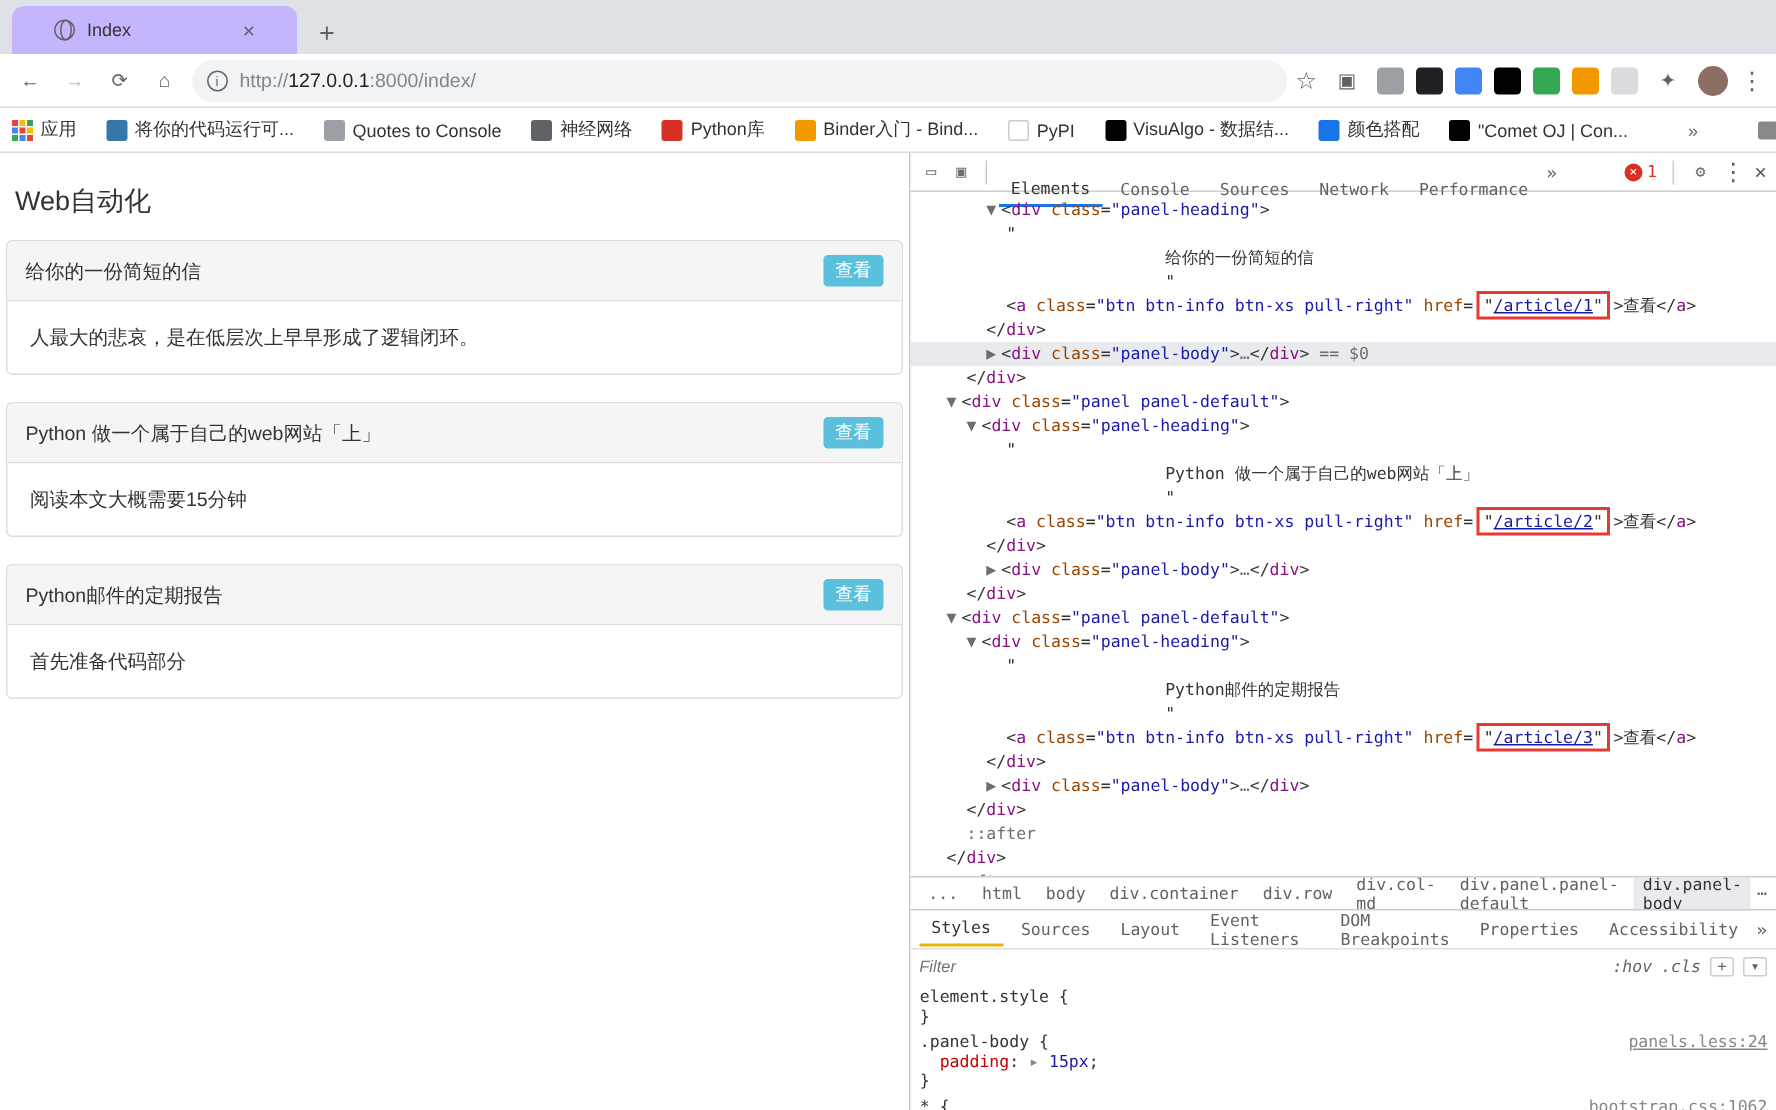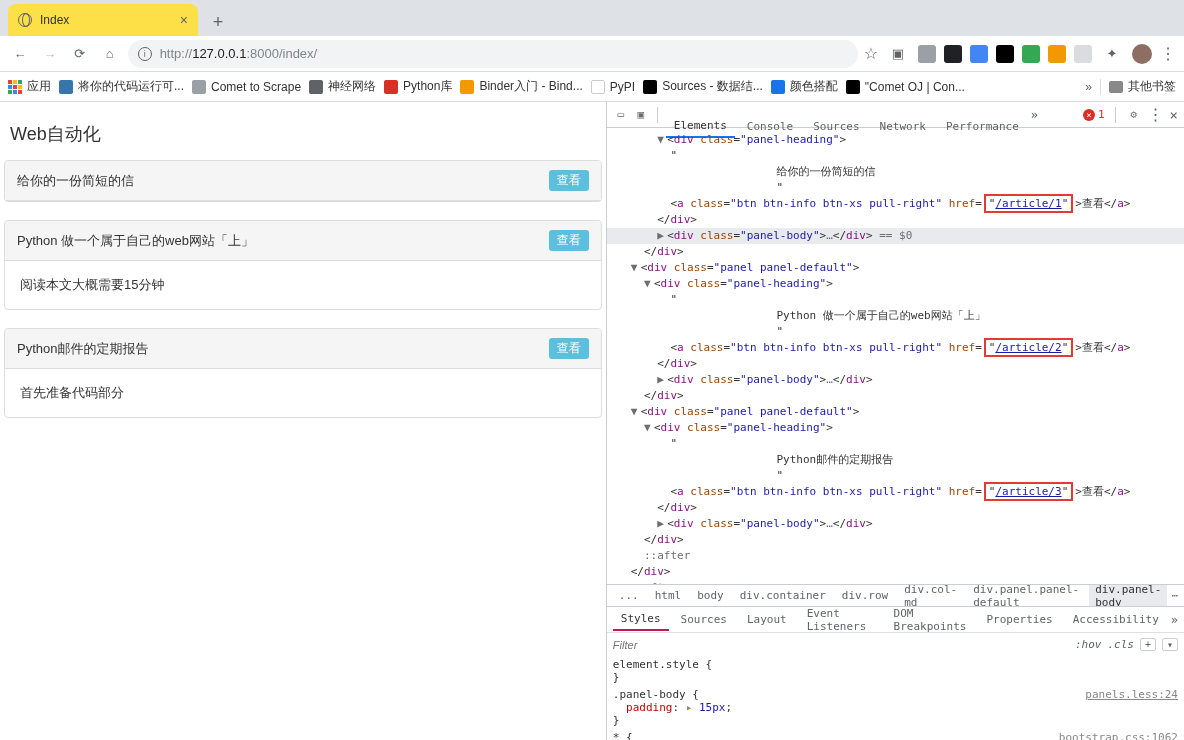--- a/index.html
+++ b/index.html
@@ -1,40 +1,40 @@
 <!DOCTYPE html>
 <html><head>
 <meta charset="utf-8">
 <style>
 * { box-sizing: border-box; margin: 0; padding: 0; }
 body { font-family: -apple-system, BlinkMacSystemFont, "Segoe UI", Arial, sans-serif; font-size: 13px; background: #fff; width: 1184px; height: 740px; overflow: hidden; }
 
 
 .browser-chrome { background: #dee1e6; }
 .tab-strip { display: flex; align-items: flex-end; height: 36px; padding-left: 8px; }
-.tab { background: #fde047; border-radius: 8px 8px 0 0; height: 32px; display: flex; align-items: center; padding: 0 10px; min-width: 190px; gap: 8px; font-size: 12px; color: #333; }
+.tab { background: #c4b5fd; border-radius: 8px 8px 0 0; height: 32px; display: flex; align-items: center; padding: 0 28px; min-width: 190px; gap: 8px; font-size: 12px; color: #333; }
 .tab .globe { width: 14px; height: 14px; border: 1px solid #5f6368; border-radius: 50%; position: relative; }
 .tab .globe:before { content:""; position:absolute; left:50%; top:-1px; bottom:-1px; width:6px; margin-left:-3px; border:1px solid #5f6368; border-radius:50%; }
 .tab .close-x { margin-left:auto; color:#5f6368; font-size:14px; }
 .new-tab { width:28px; height:28px; display:flex; align-items:center; justify-content:center; color:#5f6368; font-size:18px; margin-left:6px; }
 .toolbar { background:#fff; height:36px; display:flex; align-items:center; padding:0 8px; gap:6px; border-bottom:1px solid #dadce0; }
 .nav-ico { width:24px; height:24px; display:flex; align-items:center; justify-content:center; color:#5f6368; }
 .nav-ico.disabled { color:#bdbdbd; }
 .url-bar { flex:0 0 730px; height:28px; background:#f1f3f4; border-radius:14px; display:flex; align-items:center; padding:0 10px; gap:8px; color:#5f6368; font-size:13px; }
 .url-bar .secure { width:14px; height:14px; border:1px solid #5f6368; border-radius:50%; display:flex; align-items:center; justify-content:center; font-size:9px; }
 .url-text { color:#202124; }
 .url-text .gray { color:#80868b; }
 .right-icons { margin-left:auto; display:flex; align-items:center; gap:8px; }
 .sq { width:18px; height:18px; border-radius:3px; }
 .star { color:#5f6368; font-size:16px; }
 .avatar { width:20px; height:20px; border-radius:50%; background:#8d6e63; }
 .kebab { color:#5f6368; font-size:16px; }
 
 
-.bookmarks { background:#fff; height:30px; display:flex; align-items:center; padding:0 8px; gap:8px; border-bottom:1px solid #dadce0; font-size:12px; color:#333; }
+.bookmarks { background:#fff; height:30px; display:flex; align-items:center; padding:0 8px; gap:20px; border-bottom:1px solid #dadce0; font-size:12px; color:#333; }
 .bk { display:flex; align-items:center; gap:5px; white-space:nowrap; }
 .bk .ico { width:14px; height:14px; border-radius:2px; display:inline-block; }
 .apps-grid { display:grid; grid-template-columns:repeat(3,4px); grid-template-rows:repeat(3,4px); gap:1px; }
 .apps-grid span { background:#ea4335; }
 .apps-grid span:nth-child(2){background:#fbbc04;} .apps-grid span:nth-child(3){background:#34a853;}
 .apps-grid span:nth-child(4){background:#4285f4;} .apps-grid span:nth-child(5){background:#ea4335;}
 .apps-grid span:nth-child(6){background:#fbbc04;} .apps-grid span:nth-child(7){background:#34a853;}
 .apps-grid span:nth-child(8){background:#4285f4;} .apps-grid span:nth-child(9){background:#ea4335;}
 .bk-spacer { flex:1; }
 .folder-ico { width:14px; height:12px; background:#888; border-radius:2px; display:inline-block; }
@@ -74,21 +74,21 @@
 .dim { color:#6e6e6e; }
 .redbox { border:2px solid #e53935; padding:1px 3px; margin:0 2px; }
 
 .dt-crumbs { border-top:1px solid #cacdd1; height:22px; display:flex; align-items:center; padding:0 6px; gap:4px; font-size:11px; color:#5f6368; overflow:hidden; }
 .crumb { padding:2px 6px; }
 .crumb.active { background:#e8eaed; color:#333; }
 .crumb-more { margin-left:auto; }
 
 .dt-styles-tabs { border-top:1px solid #cacdd1; height:26px; display:flex; align-items:center; padding:0 6px; gap:4px; font-size:11px; color:#5f6368; }
 .stab { padding:4px 8px; }
-.stab.active { color:#333; border-bottom:2px solid #be185d; }
+.stab.active { color:#333; border-bottom:2px solid #eab308; }
 .dt-filter { border-top:1px solid #e0e0e0; height:24px; display:flex; align-items:center; padding:0 6px; gap:6px; font-size:11px; color:#888; }
 .dt-filter input { border:none; outline:none; font-size:11px; color:#333; flex:0 0 360px; font-style:italic; }
 .dt-filter .hov { color:#5f6368;font-style:italic; }
 .pill { border:1px solid #cacdd1; border-radius:2px; padding:0 4px; font-size:10px; color:#5f6368; }
 .dt-styles { flex:0 0 84px; overflow:auto; padding:2px 6px 6px; font-size:11px; }
 .style-block .sel-txt { color:#333;margin-top:20px; }
 .style-block .brace { color:#333; }
 .style-block .prop { color:#c80000; }
 .style-block .pv { color:#1a1aa6; }
 .style-block .src { float:right; color:#888; text-decoration:underline; }
@@ -145,41 +145,41 @@
           <span></span>
         </span>
         <span>应用</span>
       </div>
     <div class="bk">
         <span class="ico" style="background:#3776ab"></span>
         <span>将你的代码运行可...</span>
       </div>
     <div class="bk">
         <span class="ico" style="background:#9aa0a6"></span>
-        <span>Comet to Scrape</span>
+        <span>Quotes to Console</span>
       </div>
     <div class="bk">
         <span class="ico" style="background:#5f6368"></span>
         <span>神经网络</span>
       </div>
     <div class="bk">
         <span class="ico" style="background:#d93025"></span>
         <span>Python库</span>
       </div>
     <div class="bk">
         <span class="ico" style="background:#f29900"></span>
         <span>Binder入门 - Bind...</span>
       </div>
     <div class="bk">
         <span class="ico" style="background:#fff;border:1px solid #ccc"></span>
         <span>PyPI</span>
       </div>
     <div class="bk">
         <span class="ico" style="background:#000"></span>
-        <span>Sources - 数据结...</span>
+        <span>VisuAlgo - 数据结...</span>
       </div>
     <div class="bk">
         <span class="ico" style="background:#1a73e8"></span>
         <span>颜色搭配</span>
       </div>
     <div class="bk">
         <span class="ico" style="background:#000"></span>
         <span>"Comet OJ | Con...</span>
       </div>
     <div class="bk-spacer"></div>
@@ -196,20 +196,21 @@
 
   <div class="page">
     <div class="page-inner">
       <div class="page-title">Web自动化</div>
 
       <div class="panel">
         <div class="panel-heading">
           <span class="ttl">给你的一份简短的信</span>
           <a class="btn-info">查看</a>
         </div>
+        <div class="panel-body">人最大的悲哀，是在低层次上早早形成了逻辑闭环。</div>
       </div>
 
       <div class="panel">
         <div class="panel-heading">
           <span class="ttl">Python 做一个属于自己的web网站「上」</span>
           <a class="btn-info">查看</a>
         </div>
         <div class="panel-body">阅读本文大概需要15分钟</div>
       </div>
 

